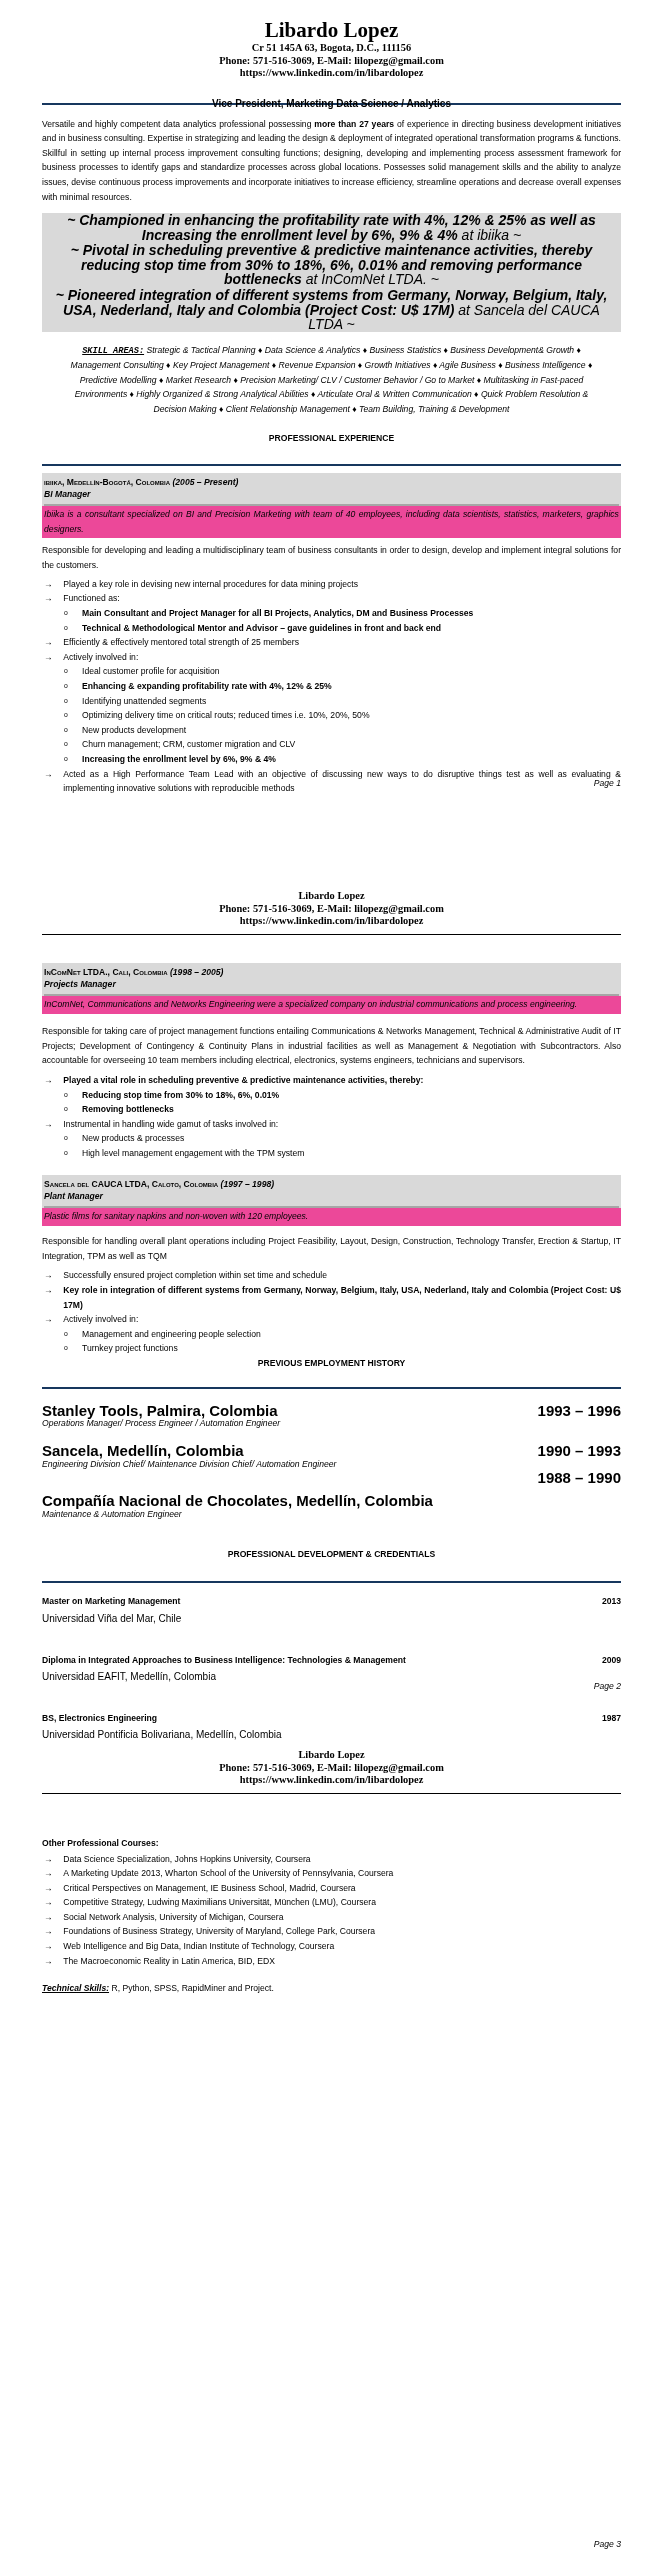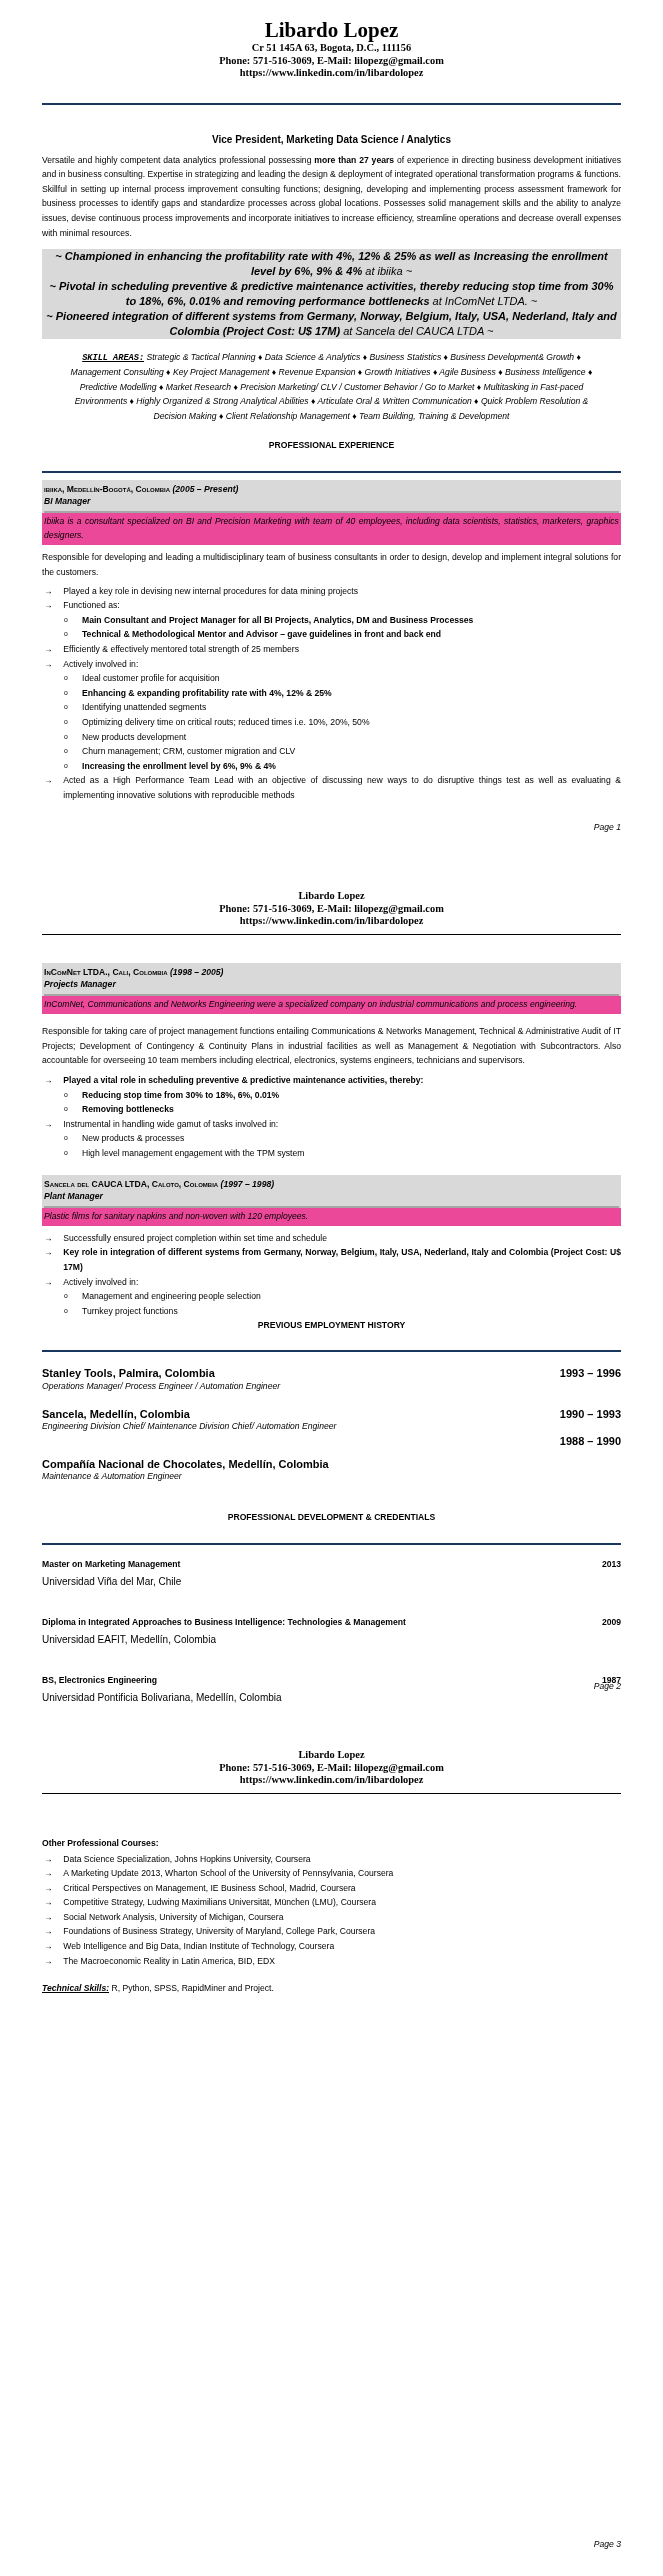--- a/index.html
+++ b/index.html
@@ -11,41 +11,41 @@
   .sans { font-family:"Liberation Sans", "DejaVu Sans", sans-serif; }
   .hdr { text-align:center; font-weight:bold; }
   .name-big { font-size:21px; line-height:23px; }
   .hdr-line { font-size:10.4px; line-height:12.5px; }
   .name-small { font-size:10.4px; line-height:12.5px; }
   .rule-blue { height:2.1px; background:#17375e; }
   .rule-black { height:1px; background:#000; }
   .title { font-size:10px; font-weight:bold; text-align:center; line-height:13.5px; }
   .para { font-size:8.6px; line-height:14.6px; text-align:justify; margin:0; }
   .graybox { background:#d9d9d9; }
-  .ach { font-size:11px; line-height:14.6px; font-style:italic; text-align:center; padding:0.5px 3.1px; }
+  .ach { font-size:14px; line-height:14.6px; font-style:italic; text-align:center; padding:0.5px 3.1px; }
   .ach b { font-weight:bold; }
   .ach span.n { font-weight:normal; }
   .skills { font-size:8.6px; line-height:14.6px; text-align:center; font-style:italic; padding:0 21px; }
   .skills .lbl { font-weight:bold; text-decoration:underline;font-family:Liberation Mono, monospace; }
   .sec-title { font-size:8.6px; font-weight:bold; text-align:center; line-height:12.5px; }
   .job-head { background:#d9d9d9; padding:3.1px 2.1px 0 2.1px; }
   .co { font-size:8.6px; line-height:12px; font-weight:bold; font-variant:small-caps; }
   .co i { font-variant:normal; }
   .role { font-size:8.6px; line-height:12px; font-weight:bold; font-style:italic; }
   .sep { height:1.6px; background:#a6a6a6; margin-top:4.2px; }
   .desc { background:#ec4899; font-size:8.6px; line-height:14.6px; font-style:italic; padding:1px 2.1px 2.1px 2.1px; text-align:justify; }
   ul.arrows { list-style:none; margin:0; padding:0; }
   ul.arrows > li { position:relative; padding-left:21.3px; font-size:8.6px; line-height:14.6px; text-align:justify; }
   ul.arrows > li > .ar { position:absolute; left:2.1px; top:0; }
   ul.sub { list-style:none; margin:0; padding:0; }
   ul.sub > li { position:relative; padding-left:40px; font-size:8.6px; line-height:14.6px; }
   ul.sub > li > .ob { position:absolute; left:22px; top:0; font-size:6.8px; }
   .bold { font-weight:bold; }
   .pagenum { position:absolute; right:43px; font-size:8.6px; font-style:italic; }
-  .prev-row { display:flex; justify-content:space-between; font-size:11px; line-height:12.5px; }
+  .prev-row { display:flex; justify-content:space-between; font-size:15px; line-height:12.5px; }
   .prev-row .l { font-weight:bold; }
   .prev-row .r { font-weight:bold; }
   .prev-sub { font-size:8.6px; line-height:12.5px; font-style:italic; }
   .cred-row { display:flex; justify-content:space-between; font-size:8.6px; line-height:13.5px; font-weight:bold; }
   .cred-sub { font-size:10px; line-height:13.5px; }
   .courses-title { font-size:8.6px; font-weight:bold; line-height:13.5px; }
   .tech { font-size:8.6px; line-height:13.5px; }
   .tech .lbl { font-weight:bold; font-style:italic; text-decoration:underline; }
 </style>
 </head>
@@ -53,21 +53,21 @@
 
 <div class="page p1">
   <div class="content serif hdr" style="top:19px;">
     <div class="name-big">Libardo Lopez</div>
     <div class="hdr-line">Cr 51 145A 63, Bogota, D.C., 111156</div>
     <div class="hdr-line">Phone: 571-516-3069, E-Mail: lilopezg@gmail.com</div>
     <div class="hdr-line">https://www.linkedin.com/in/libardolopez</div>
   </div>
   <div class="content rule-blue" style="top:103px;"></div>
 
-  <div class="content sans" style="top:133px;">
+  <div class="content sans" style="top:97px;">
     <div class="title">Vice President, Marketing Data Science / Analytics</div>
     <p class="para" style="margin-top:6.2px;"><span>Versatile and highly competent data analytics professional possessing </span><b>more than 27 years</b><span> of experience in directing business development initiatives and in business consulting. Expertise in strategizing and leading the design &amp; deployment of integrated operational transformation programs &amp; functions. Skillful in setting up internal process improvement consulting functions; designing, developing and implementing process assessment framework for business processes to identify gaps and standardize processes across global locations. Possesses solid management skills and the ability to analyze issues, devise continuous process improvements and incorporate initiatives to increase efficiency, streamline operations and decrease overall expenses with minimal resources.</span></p>
 
     <div class="graybox" style="margin-top:8.3px;">
       <div class="ach"><b>~ Championed in enhancing the profitability rate with 4%, 12% &amp; 25% as well as Increasing the enrollment level by 6%, 9% &amp; 4%</b><span class="n"> at ibiika ~</span></div>
       <div class="ach"><b>~ Pivotal in scheduling preventive &amp; predictive maintenance activities, thereby reducing stop time from 30% to 18%, 6%, 0.01% and removing performance bottlenecks</b><span class="n"> at InComNet LTDA. ~</span></div>
       <div class="ach"><b>~ Pioneered integration of different systems from Germany, Norway, Belgium, Italy, USA, Nederland, Italy and Colombia (Project Cost: U$ 17M)</b><span class="n"> at Sancela del CAUCA LTDA ~</span></div>
     </div>
 
     <div class="skills" style="margin-top:10.4px;"><span class="lbl">SKILL AREAS:</span><span> Strategic &amp; Tactical Planning ♦ Data Science &amp; Analytics ♦ Business Statistics ♦ Business Development&amp; Growth ♦ Management Consulting ♦ Key Project Management ♦ Revenue Expansion ♦ Growth Initiatives ♦ Agile Business ♦ Business Intelligence ♦ Predictive Modelling ♦ Market Research ♦ Precision Marketing/ CLV / Customer Behavior / Go to Market ♦ Multitasking in Fast-paced Environments ♦ Highly Organized &amp; Strong Analytical Abilities ♦ Articulate Oral &amp; Written Communication ♦ Quick Problem Resolution &amp; Decision Making ♦ Client Relationship Management ♦ Team Building, Training &amp; Development</span></div>
@@ -100,21 +100,21 @@
             <li><span class="ob">o</span><span>Identifying unattended segments</span></li>
             <li><span class="ob">o</span><span>Optimizing delivery time on critical routs; reduced times i.e. 10%, 20%, 50%</span></li>
             <li><span class="ob">o</span><span>New products development</span></li>
             <li><span class="ob">o</span><span>Churn management; CRM, customer migration and CLV</span></li>
             <li><span class="ob">o</span><span class="bold">Increasing the enrollment level by 6%, 9% &amp; 4%</span></li>
           </ul>
         </li>
         <li><span class="ar">→</span><span>Acted as a High Performance Team Lead with an objective of discussing new ways to do disruptive things test as well as evaluating &amp; implementing innovative solutions with reproducible methods</span></li>
       </ul>
   </div>
-  <div class="pagenum sans" style="top:822px;">Page 1</div>
+  <div class="pagenum sans" style="top:778px;">Page 1</div>
 </div>
 
 <div class="page p2">
   <div class="content serif hdr" style="top:31px;">
     <div class="name-small">Libardo Lopez</div>
     <div class="hdr-line">Phone: 571-516-3069, E-Mail: lilopezg@gmail.com</div>
     <div class="hdr-line">https://www.linkedin.com/in/libardolopez</div>
   </div>
   <div class="content rule-black" style="top:75px;"></div>
 
@@ -142,20 +142,21 @@
           </ul>
         </li>
       </ul>
 
     <div class="job-head" style="margin-top:14.6px;">
       <div class="co"><span>Sancela del CAUCA LTDA, Caloto, Colombia</span> <i>(1997 – 1998)</i></div>
       <div class="role">Plant Manager</div>
       <div class="sep"></div>
     </div>
     <div class="desc">Plastic films for sanitary napkins and non-woven with 120 employees.</div>
+    <p class="para" style="margin-top:8.3px;">Responsible for handling overall plant operations including Project Feasibility, Layout, Design, Construction, Technology Transfer, Erection &amp; Startup, IT Integration, TPM as well as TQM</p>
     <ul class="arrows" style="margin-top:5.2px;" id="job2-bullets">
         <li><span class="ar">→</span><span>Successfully ensured project completion within set time and schedule</span></li>
         <li><span class="ar">→</span><span class="bold">Key role in integration of different systems from Germany, Norway, Belgium, Italy, USA, Nederland, Italy and Colombia (Project Cost: U$ 17M)</span></li>
         <li><span class="ar">→</span><span>Actively involved in:</span></li>
         <li style="padding-left: 0px;">
           <ul class="sub">
             <li><span class="ob">o</span><span>Management and engineering people selection</span></li>
             <li><span class="ob">o</span><span>Turnkey project functions</span></li>
           </ul>
         </li>

